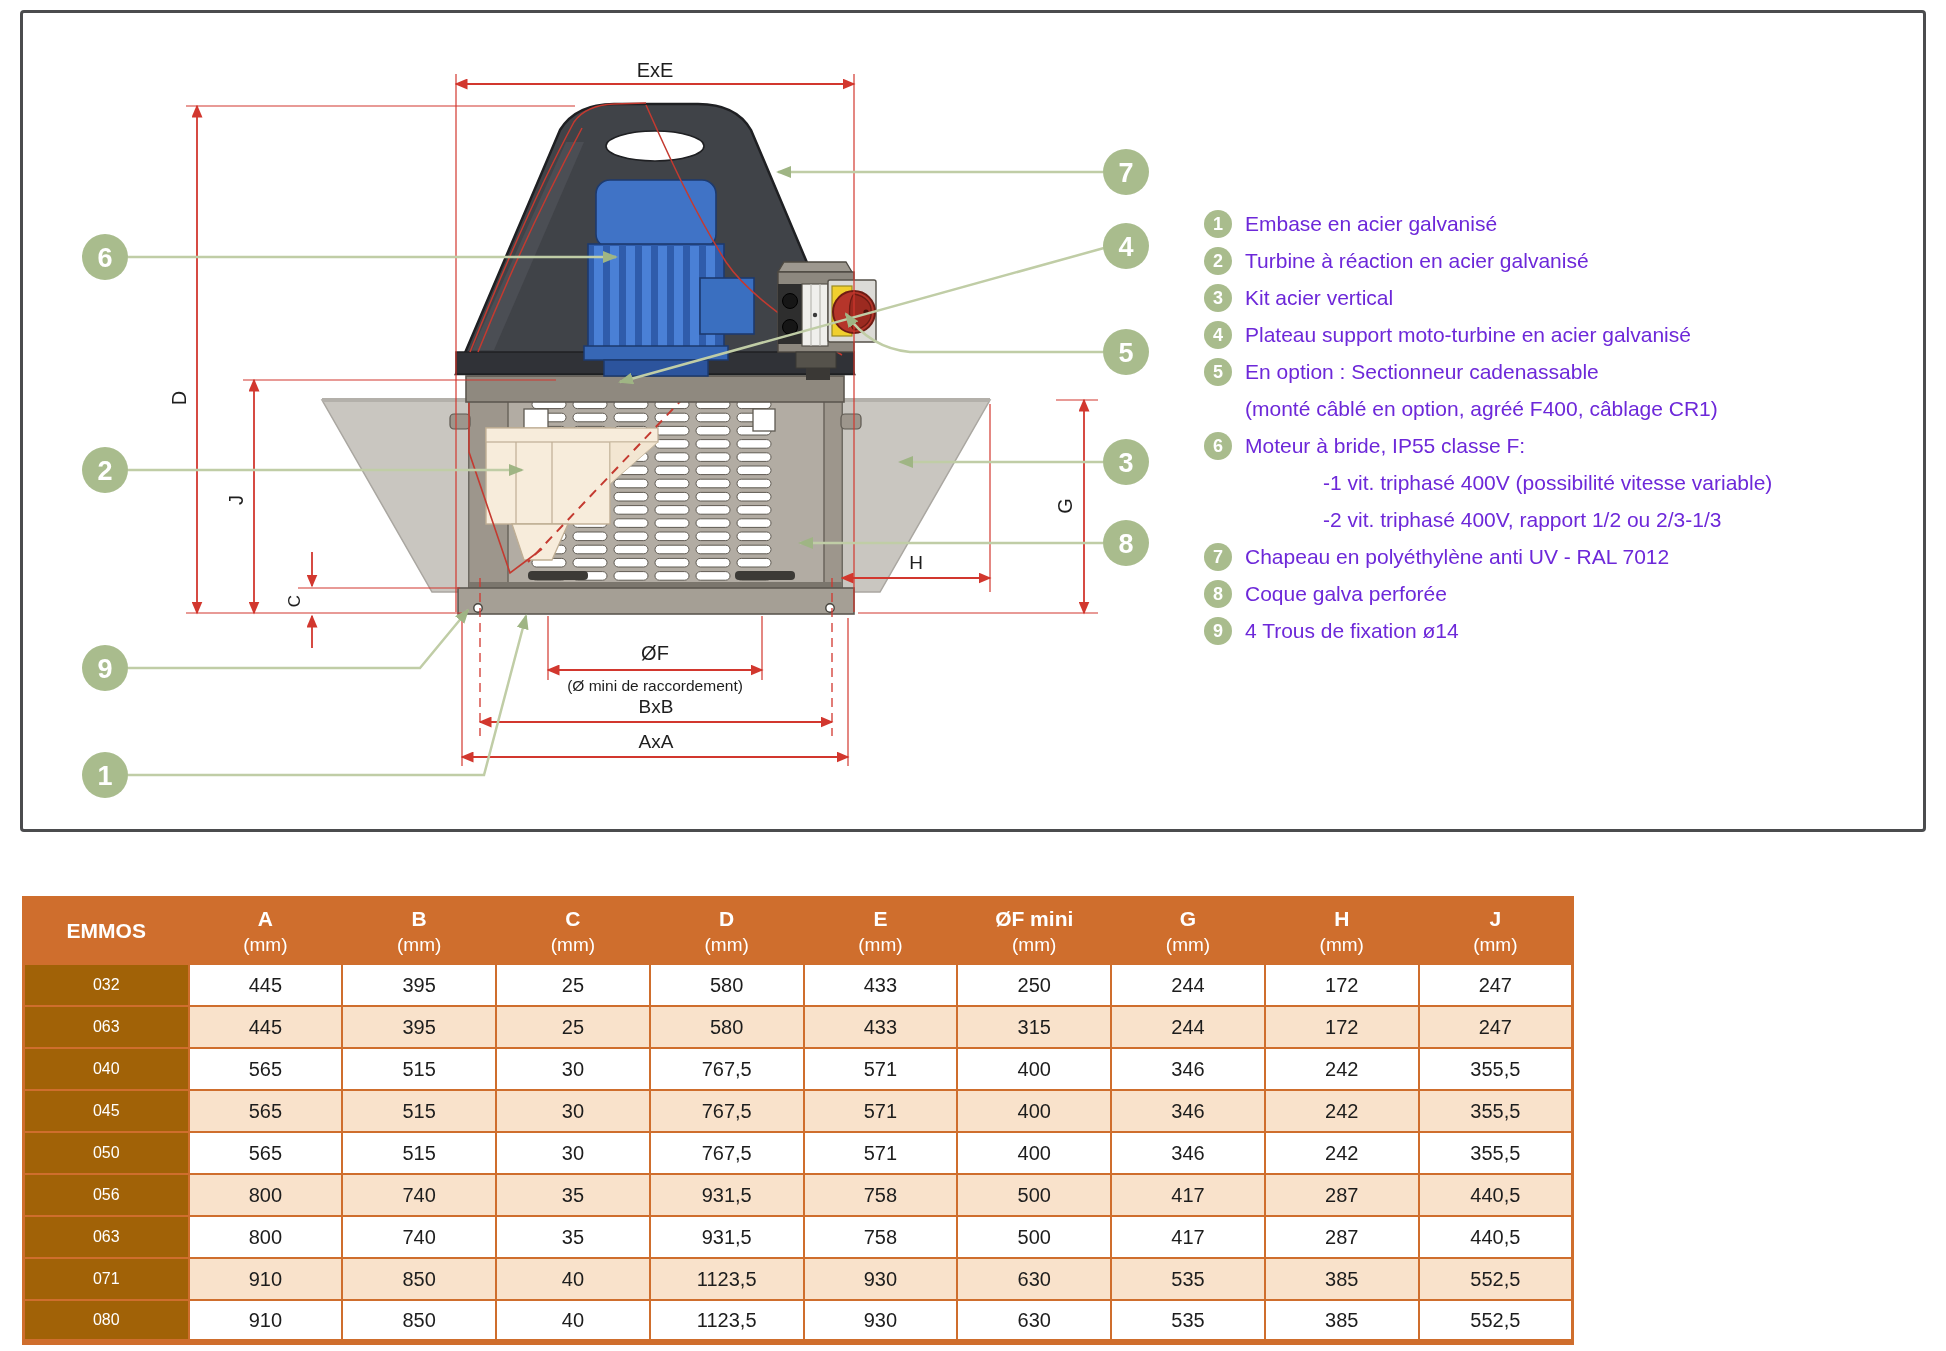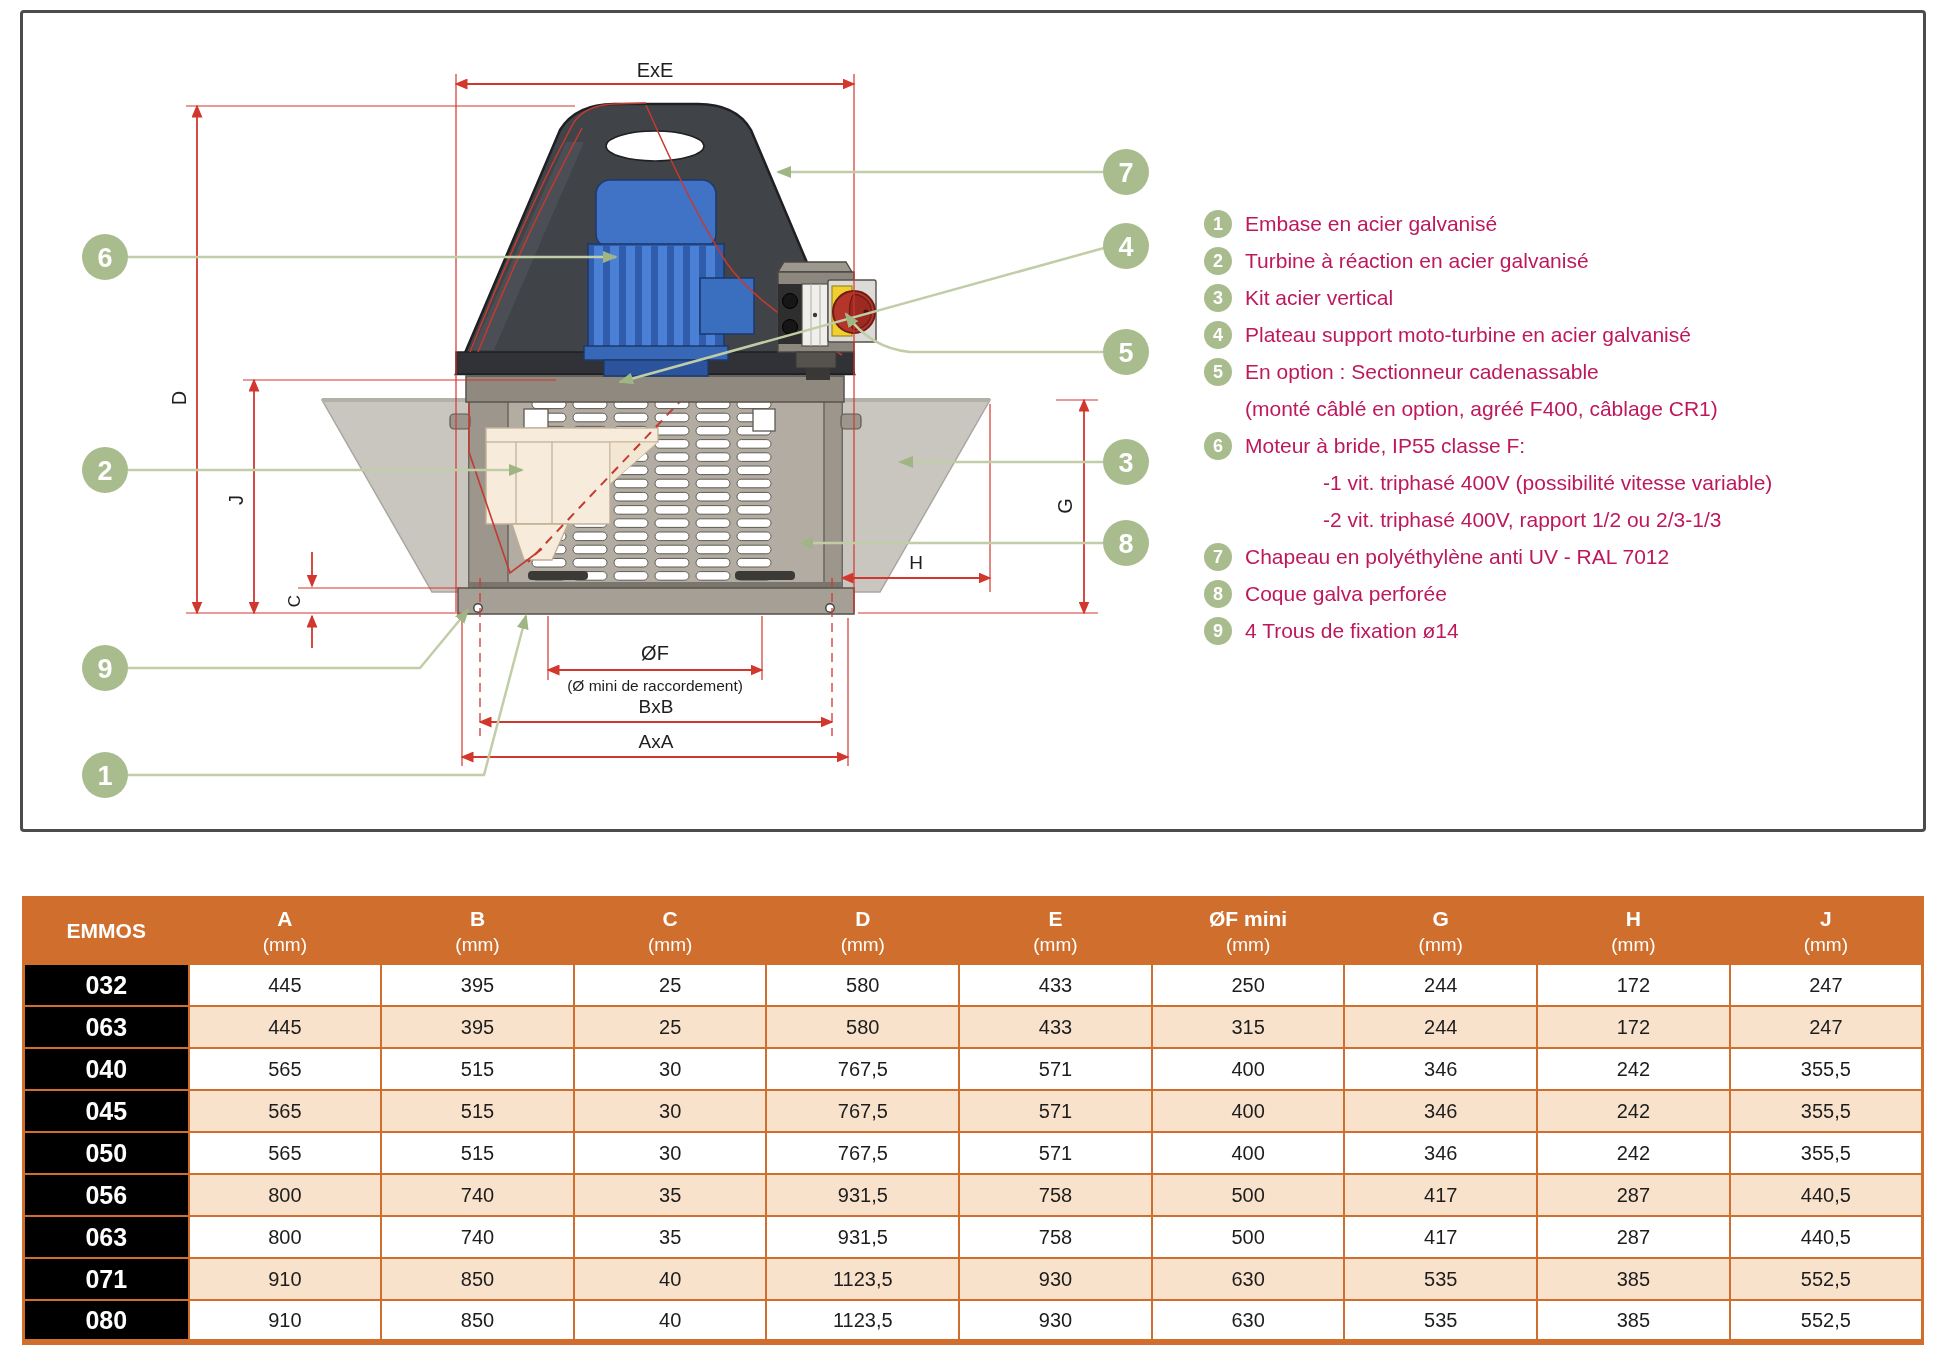--- a/index.html
+++ b/index.html
@@ -5,28 +5,28 @@
   html,body{margin:0;padding:0;background:#ffffff;}
   .page{position:relative;width:1946px;height:1351px;background:#fff;font-family:"Liberation Sans",sans-serif;overflow:hidden;}
   .panel{position:absolute;left:20px;top:10px;width:1900px;height:816px;border:3px solid #4b4c4e;border-radius:4px;background:#fff;}
   .panel svg{position:absolute;left:0;top:0;width:1900px;height:816px;}
   .legend{position:absolute;left:1181px;top:192px;}
   .lrow{display:flex;align-items:center;height:37px;white-space:nowrap;}
   .lnum{flex:0 0 28px;width:28px;height:28px;border-radius:50%;background:#a9bc8d;color:#fff;
         font-weight:bold;font-size:18px;line-height:28px;text-align:center;margin-right:13px;}
   .lrow.ind1 .lnum,.lrow.ind2 .lnum{visibility:hidden;}
   .lrow.ind2 .ltext{padding-left:78px;}
-  .ltext{font-size:21px;color:#be185d;}
+  .ltext{font-size:21px;color:#6d28d9;}
   .tableWrap{position:absolute;left:22px;top:896px;width:1902px;}
-  table.dim{border-collapse:collapse;table-layout:fixed;width:1902px;border:3px solid #cf6e2d;border-bottom:6px solid #cf6e2d;}
+  table.dim{border-collapse:collapse;table-layout:fixed;width:1552px;border:3px solid #cf6e2d;border-bottom:6px solid #cf6e2d;}
   table.dim th,table.dim td{border:2px solid #cf6e2d;text-align:center;vertical-align:middle;padding:0;}
   table.dim thead th{background:#cf6e2d;color:#fff;font-weight:bold;font-size:21px;height:64px;}
   table.dim thead .unit{font-size:19px;font-weight:normal;margin-top:3px;}
   table.dim tbody tr{height:42px;}
-  table.dim tbody th{background:#000000;color:#fff;font-weight:bold;font-size:25px;}
+  table.dim tbody th{background:#a16207;color:#fff;font-weight:normal;font-size:16px;}
   table.dim tbody td{font-size:20px;color:#1d1d1d;background:#fff;}
   table.dim tbody tr.alt td{background:#f9e2cb;}
   text{font-family:"Liberation Sans",sans-serif;}
 </style>
 </head>
 <body>
 
 <div class="page">
 
   <div class="panel">

